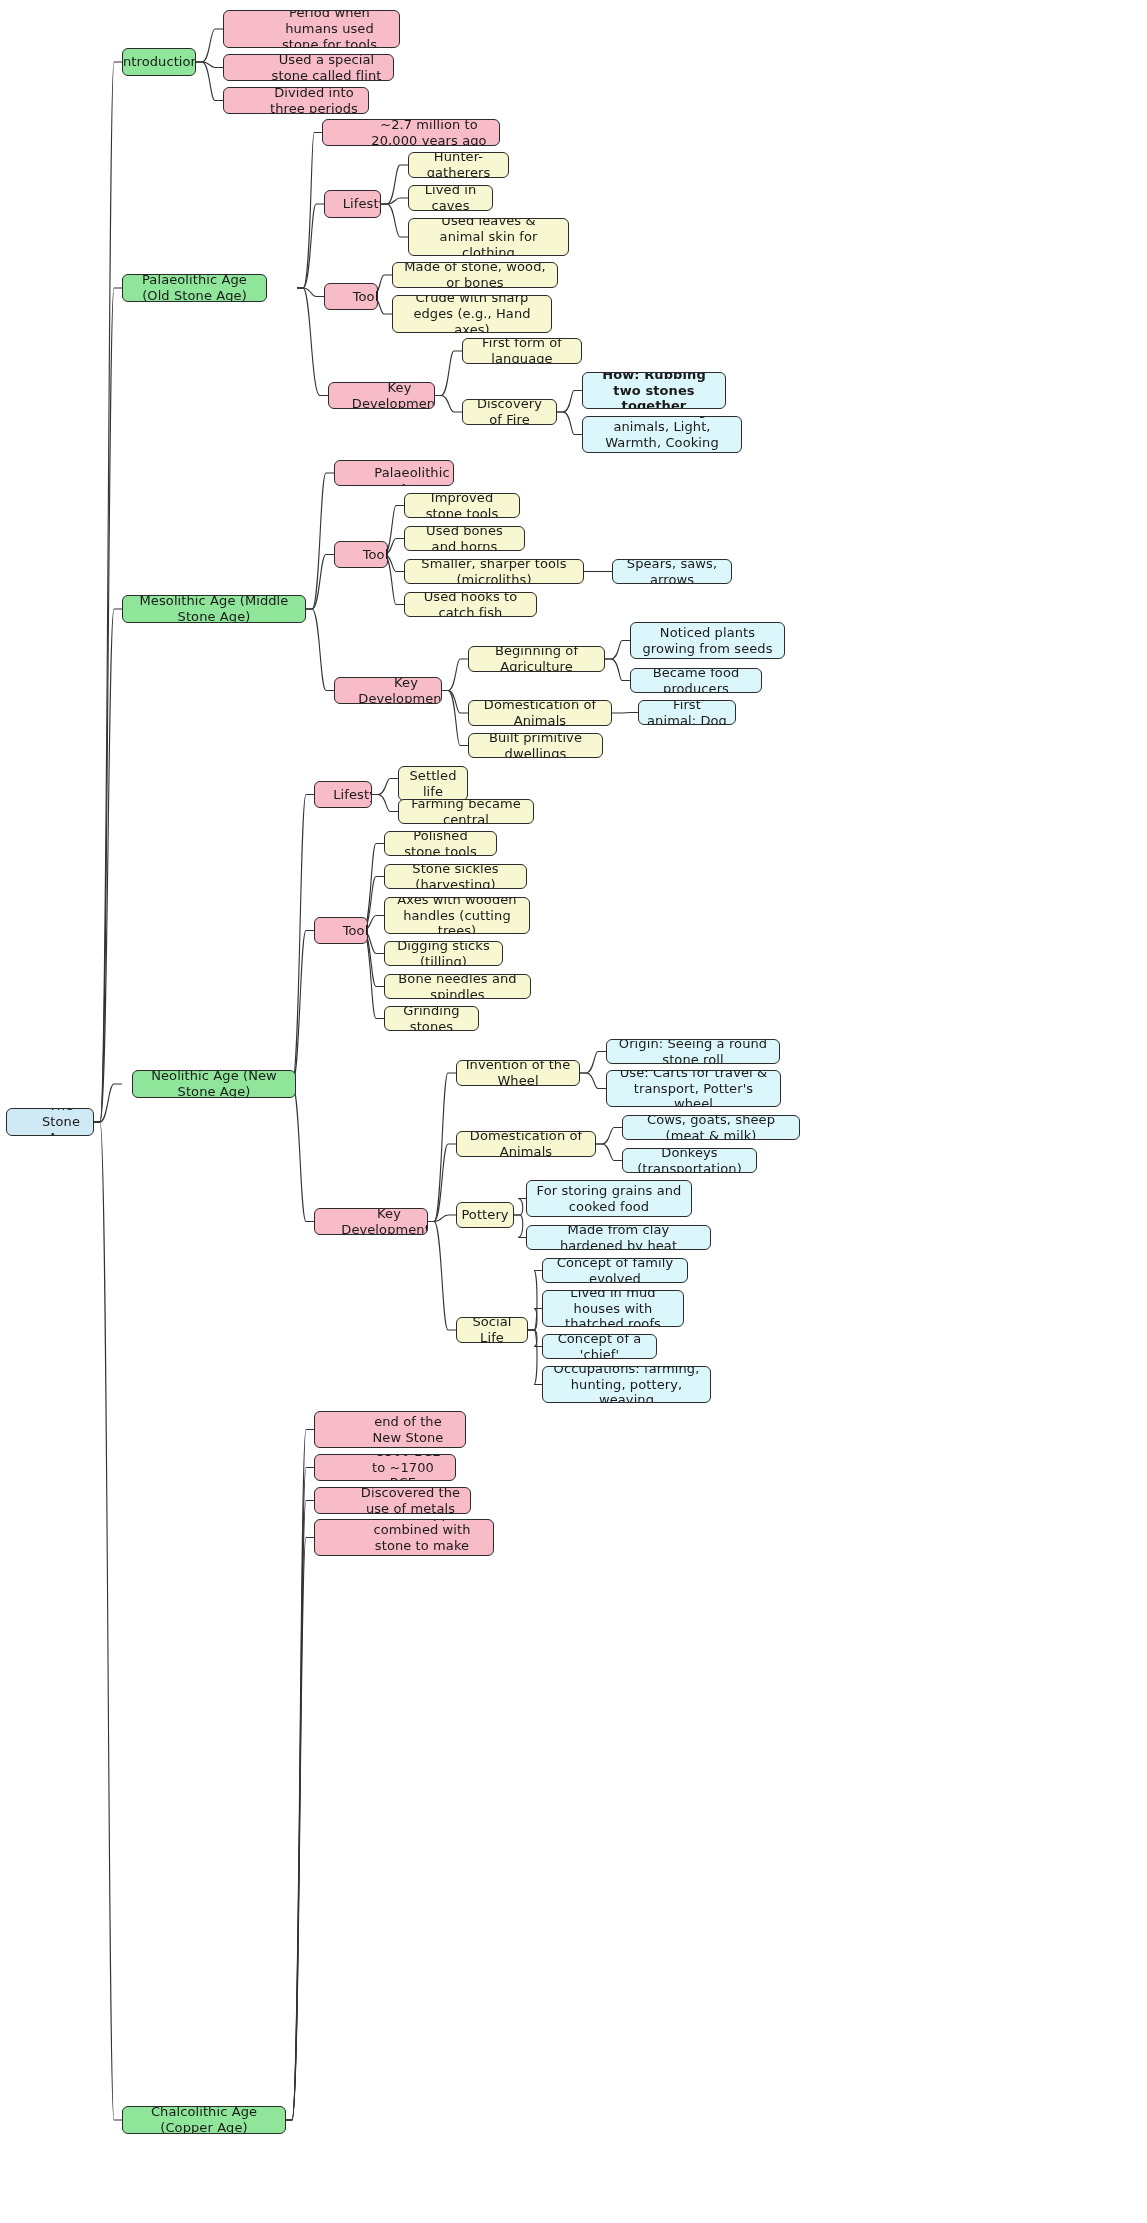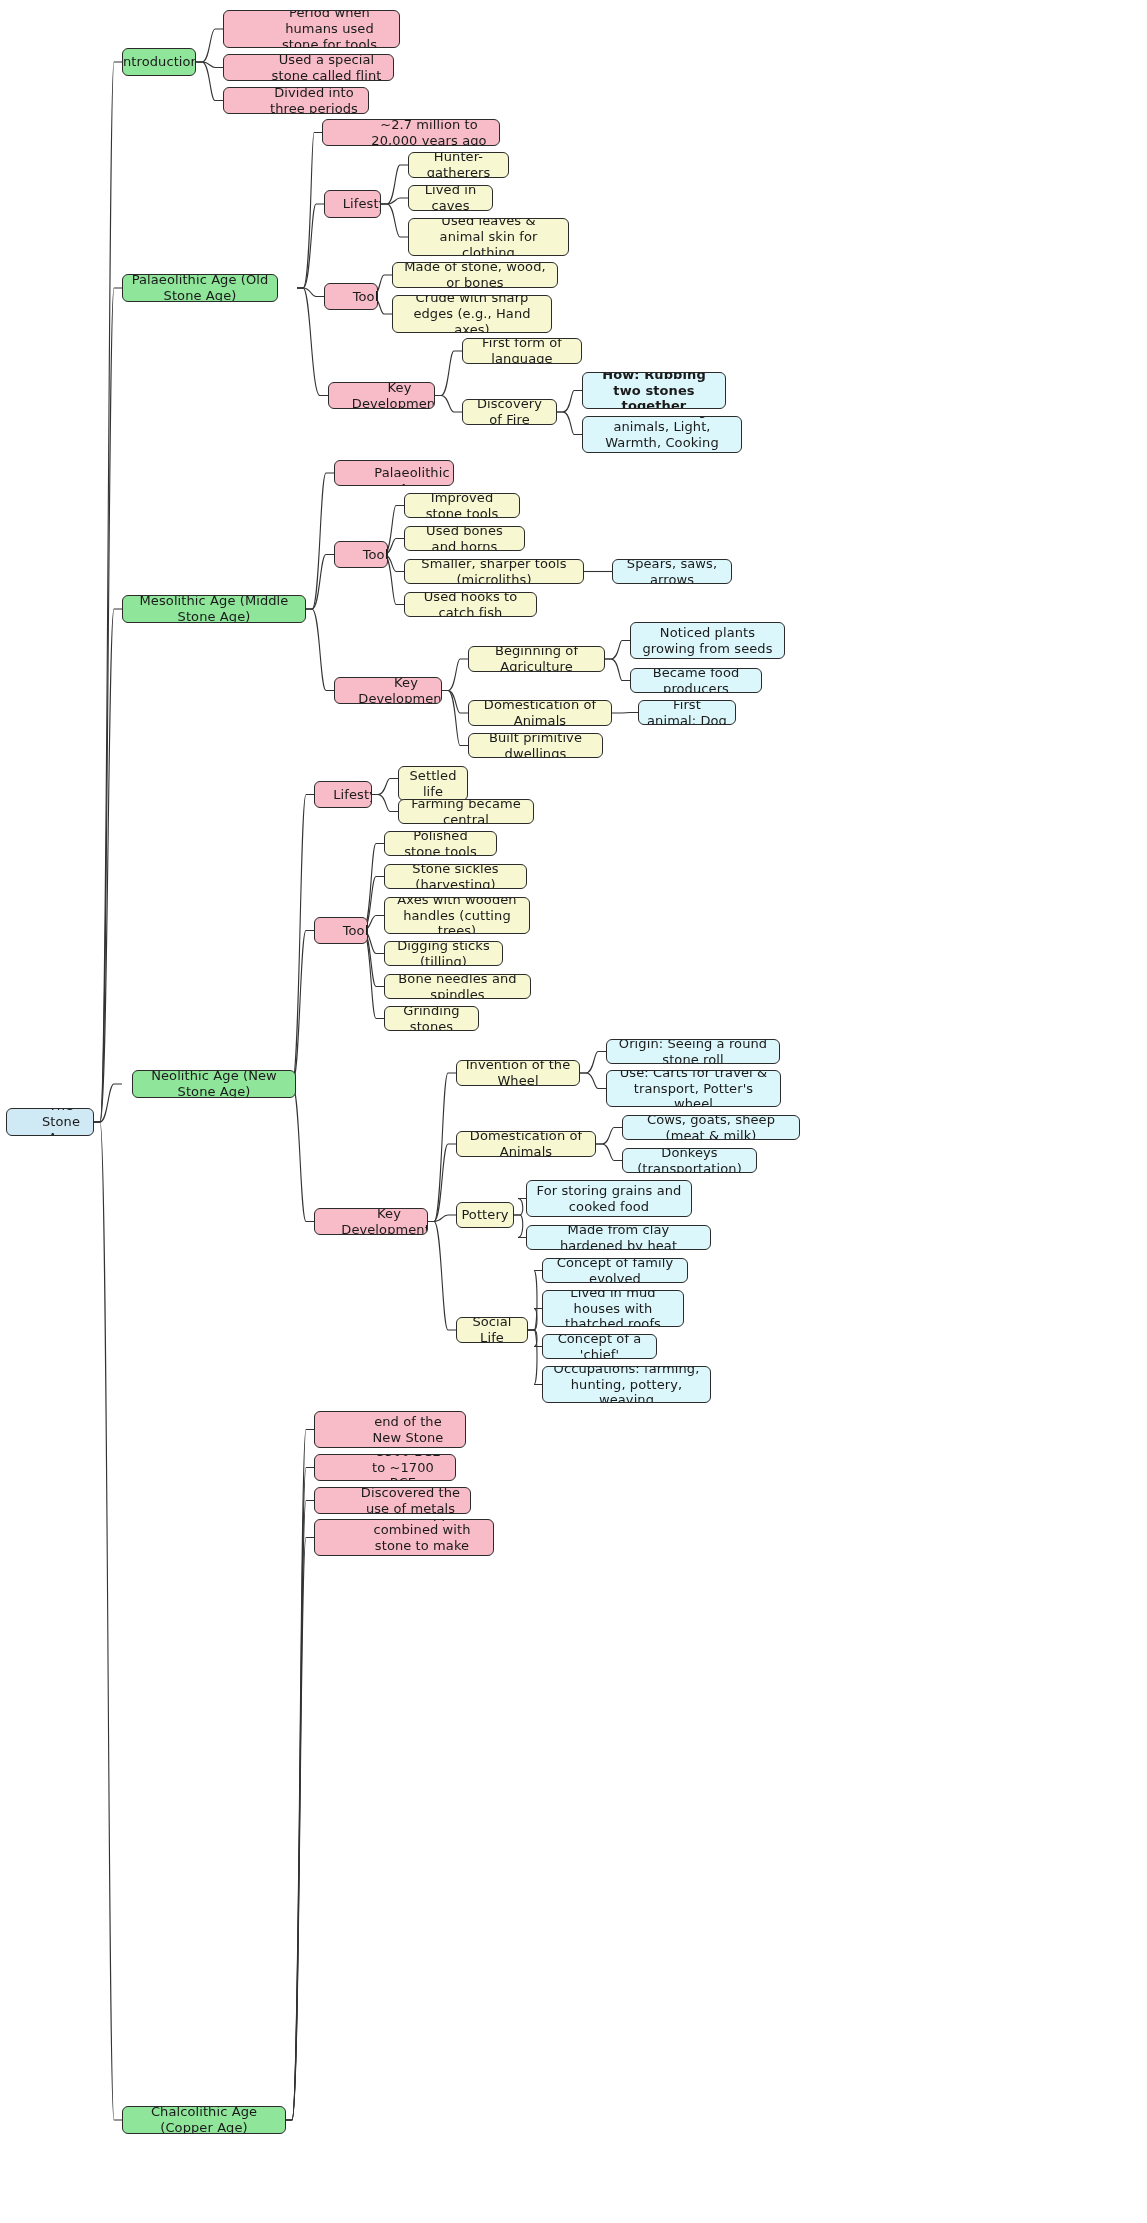--- a/index.html
+++ b/index.html
@@ -112,21 +112,21 @@
       <path d="M286,2120 L292,2120 C300,2120 300,1537.5 306,1537.5 L314,1537.5"></path>
     </svg>
 
   <div class="node lvl-root" style="left:6px;top:1108px;width:88px;height:28px;padding-left:30px;">The Stone Age</div>
 
   <div class="node lvl-green" style="left:122px;top:48px;width:74px;height:28px;">Introduction</div>
   <div class="node lvl-pink" style="left:223px;top:10px;width:177px;height:38px;">Period when humans used stone for tools</div>
   <div class="node lvl-pink" style="left:223px;top:54px;width:171px;height:27px;">Used a special stone called flint</div>
   <div class="node lvl-pink" style="left:223px;top:87px;width:146px;height:27px;">Divided into three periods</div>
 
-  <div class="node lvl-green" style="left:122px;top:274px;width:156px;height:28px;">Palaeolithic Age (Old Stone Age)</div>
+  <div class="node lvl-green" style="left:122px;top:274px;width:145px;height:28px;">Palaeolithic Age (Old Stone Age)</div>
   <div class="node lvl-pink" style="left:322px;top:119px;width:178px;height:27px;">~2.7 million to 20,000 years ago</div>
 
   <div class="node lvl-pink" style="left:324px;top:190px;width:57px;height:28px;">Lifestyle</div>
   <div class="node lvl-cream" style="left:408px;top:152px;width:101px;height:26px;">Hunter-gatherers</div>
   <div class="node lvl-cream" style="left:408px;top:185px;width:85px;height:26px;">Lived in caves</div>
   <div class="node lvl-cream" style="left:408px;top:218px;width:161px;height:38px;">Used leaves &amp; animal skin for clothing</div>
 
   <div class="node lvl-pink" style="left:324px;top:283px;width:42px;height:27px;">Tools</div>
   <div class="node lvl-cream" style="left:392px;top:262px;width:166px;height:26px;">Made of stone, wood, or bones</div>
   <div class="node lvl-cream" style="left:392px;top:295px;width:160px;height:38px;">Crude with sharp edges (e.g., Hand axes)</div>

